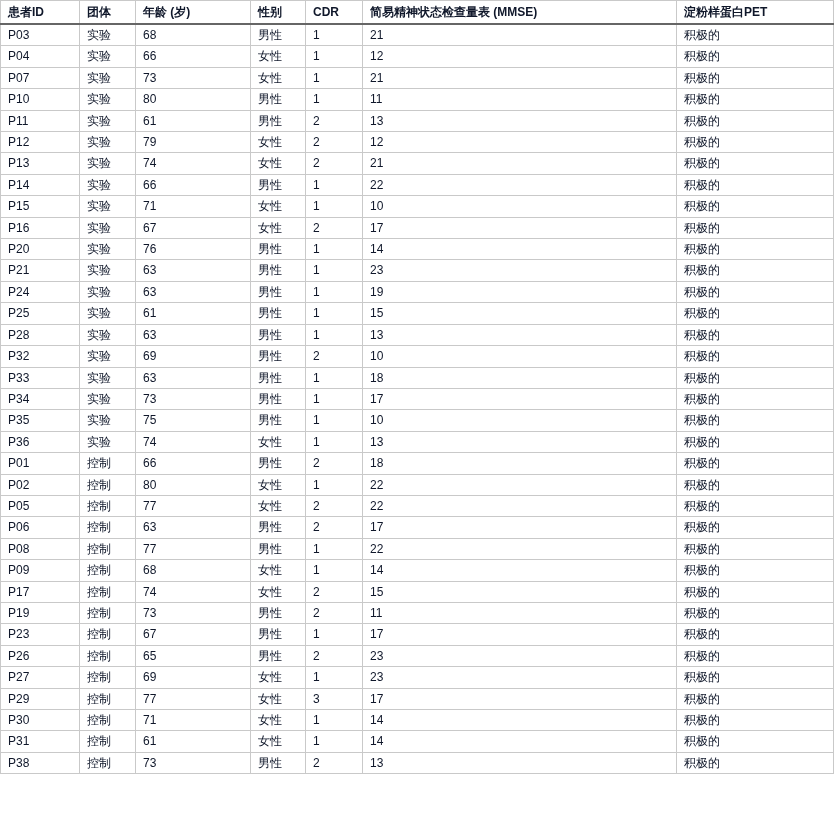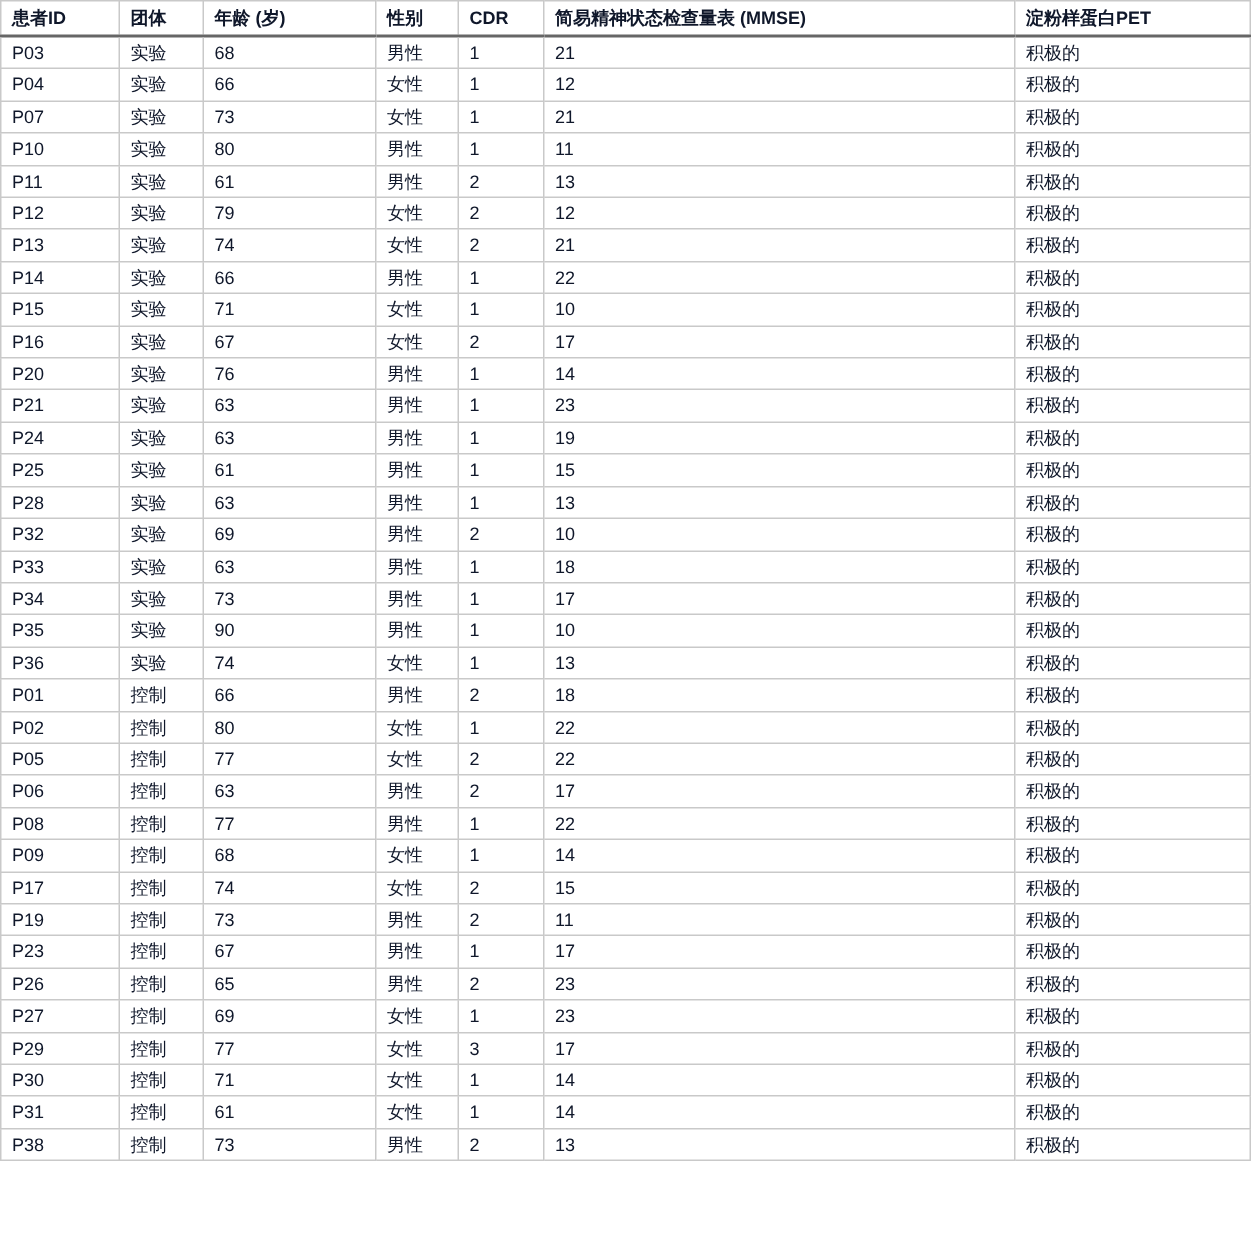--- a/index.html
+++ b/index.html
@@ -233,21 +233,21 @@
           <td>实验</td>
           <td>73</td>
           <td>男性</td>
           <td>1</td>
           <td>17</td>
           <td>积极的</td>
         </tr>
         <tr>
           <td>P35</td>
           <td>实验</td>
-          <td>90</td>
+          <td>75</td>
           <td>男性</td>
           <td>1</td>
           <td>10</td>
           <td>积极的</td>
         </tr>
         <tr>
           <td>P36</td>
           <td>实验</td>
           <td>74</td>
           <td>女性</td>

